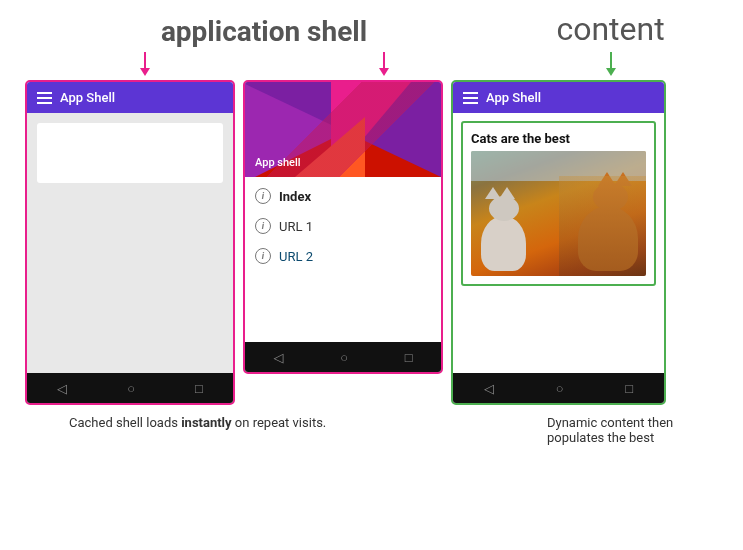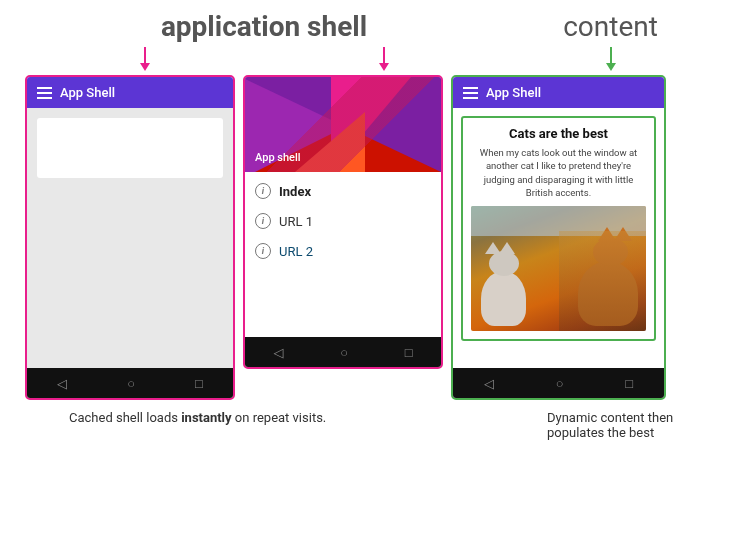--- a/index.html
+++ b/index.html
@@ -15,21 +15,21 @@
       padding: 10px 20px;
     }
   </style>
 </head>
 <body>
 
 <div style="width:100%; max-width:743px;">
 
   <div style="display:flex; width:100%; margin-bottom:4px; align-items:flex-end; padding: 0 5px;">
     <div style="flex:1; text-align:center; font-size:28px; color:#555;font-weight:bold;">application shell</div>
-    <div style="width:215px; text-align:center; font-size:28px; color:#555;">content</div>
+    <div style="width:215px; text-align:center; font-size:32px; color:#555;">content</div>
   </div>
 
   <div style="display:flex; width:100%; height:26px; padding:0 5px; margin-bottom:2px; position:relative;">
 
     <div style="flex:1; display:flex; justify-content:space-around; align-items:flex-start;">
       <div style="display:flex;flex-direction:column;align-items:center;">
         <div style="width:2px;height:16px;background:#e91e8c;"></div>
         <div style="width:0;height:0;border-left:5px solid transparent;border-right:5px solid transparent;border-top:8px solid #e91e8c;"></div>
       </div>
       <div style="display:flex;flex-direction:column;align-items:center;">
@@ -113,23 +113,22 @@
       <div style="background:#5c35d4; color:white; padding:8px 10px; display:flex; align-items:center; gap:8px; font-size:13px; font-weight:500;">
         <div style="display:flex;flex-direction:column;gap:3px;">
           <span style="display:block;width:15px;height:2px;background:white;"></span>
           <span style="display:block;width:15px;height:2px;background:white;"></span>
           <span style="display:block;width:15px;height:2px;background:white;"></span>
         </div>
         <span>App Shell</span>
       </div>
 
       <div style="background:white;flex:1;padding:8px;min-height:260px;">
-        <div style="border:2px solid #4caf50;border-radius:3px;padding:8px;text-align:center;">
+        <div style="border:2px solid #4caf50;border-radius:3px;padding:8px;">
           <div style="font-size:13px;font-weight:700;color:#111;margin-bottom:5px;">Cats are the best</div>
-          <div style="font-size:9.5px;color:#444;line-height:1.4;margin-bottom:7px;">When my cats look out the window at another cat I like to pretend they're judging and disparaging it with little British accents.</div>
 
           <div style="width:100%;height:125px;border-radius:2px;overflow:hidden;position:relative;background:linear-gradient(160deg, #7a9960 0%, #8b7340 20%, #c8841a 40%, #d4660c 65%, #a84010 85%, #6b3010 100%);">
 
             <div style="position:absolute;top:0;left:0;right:0;height:30px;background:rgba(180,200,220,0.6);"></div>
 
             <div style="position:absolute;bottom:5px;left:10px;width:45px;height:55px;background:#d8d0c8;border-radius:50% 50% 30% 30%;"></div>
             <div style="position:absolute;bottom:55px;left:18px;width:30px;height:25px;background:#cec8c0;border-radius:50%;"></div>
 
             <div style="position:absolute;bottom:77px;left:14px;width:0;height:0;border-left:8px solid transparent;border-right:8px solid transparent;border-bottom:12px solid #cec8c0;"></div>
             <div style="position:absolute;bottom:77px;left:28px;width:0;height:0;border-left:8px solid transparent;border-right:8px solid transparent;border-bottom:12px solid #cec8c0;"></div>

